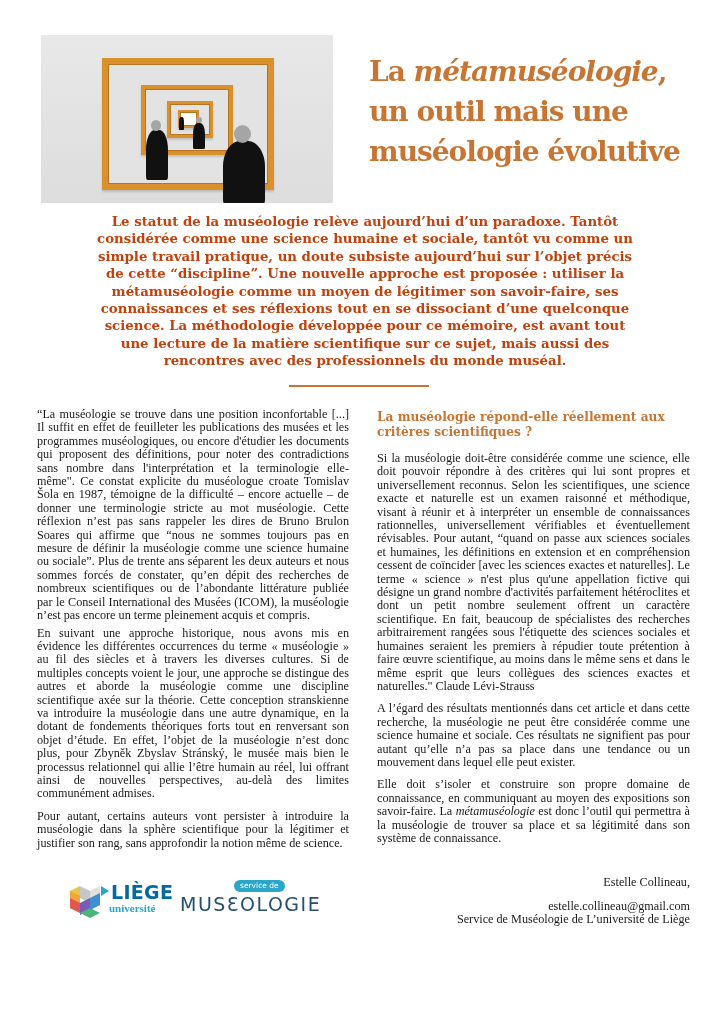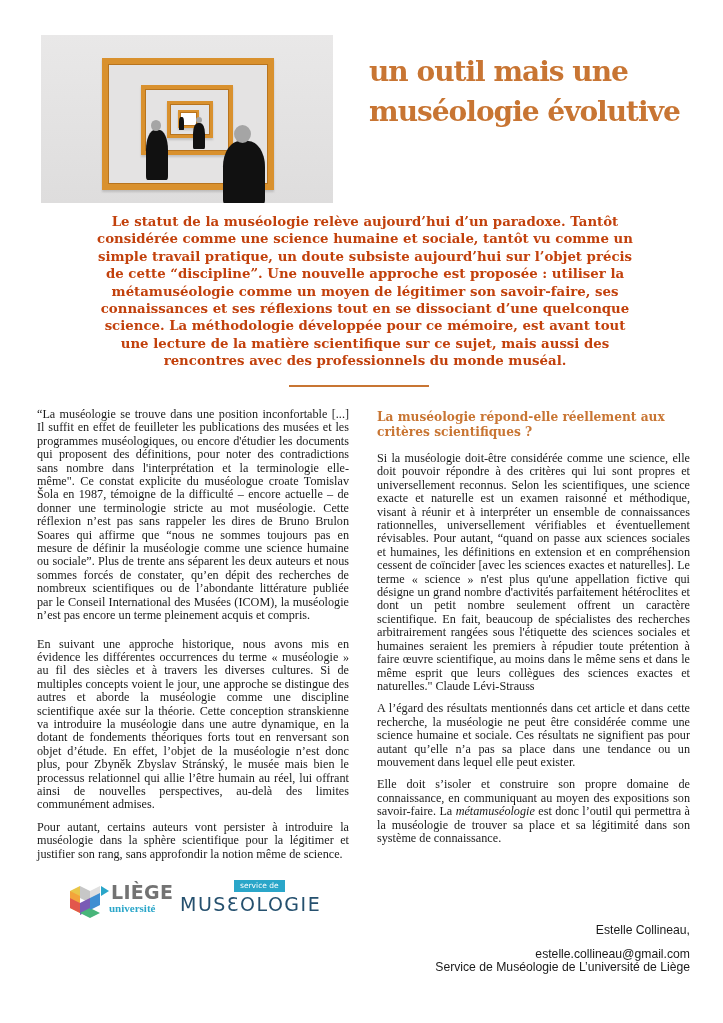--- a/index.html
+++ b/index.html
@@ -18,54 +18,55 @@
   .title em { font-style: italic; }
 
   .abstract { position: absolute; left: 95px; top: 213px; width: 540px; text-align: center; font-family: "DejaVu Serif", "Liberation Serif", serif; font-weight: bold; font-size: 13.3px; line-height: 17.4px; color: #c2410c; }
 
   .divider { position: absolute; left: 289px; top: 385px; width: 140px; height: 2px; background: #c87533; }
 
   .col { position: absolute; font-family: "Liberation Serif", "DejaVu Serif", serif; font-size: 12.2px; line-height: 13.4px; text-align: justify; color: #1a1a1a; }
   .col-left { left: 37px; top: 408px; width: 312px; }
   .col-right { left: 377px; top: 410px; width: 313px; }
   .col p { margin: 0 0 9px 0; }
-  .col p.tight { margin-bottom: 15px; }
+  .col p.tight { margin-bottom: 4px; }
   .subhead { font-family: "DejaVu Serif", "Liberation Serif", serif; font-weight: bold; color: #c87533; font-size: 12.2px; line-height: 15px; margin: 0 0 12px 0; text-align: left; }
 
-  .signature { position: absolute; right: 33px; top: 924px; width: 300px; text-align: right; font-family: Liberation Sans, sans-serif; font-size: 12.2px; line-height: 13.5px; color: #1a1a1a; }
+  .signature { position: absolute; right: 33px; top: 876px; width: 300px; text-align: right; font-family: Liberation Serif, serif; font-size: 12.2px; line-height: 13.5px; color: #1a1a1a; }
   .signature .name { margin-bottom: 10px; }
 
   .logo-liege { position: absolute; left: 68px; top: 880px; width: 98px; height: 40px; }
   .liege-cube { position: absolute; left: 2px; top: 3px; width: 30px; height: 35px; }
-  .liege-word { position: absolute; left: 43px; top: 1px; font-family: "DejaVu Sans", "Liberation Sans", sans-serif; font-weight: bold; font-size: 19px; color: #737373; letter-spacing: 0.3px; }
+  .liege-word { position: absolute; left: 43px; top: 1px; font-family: "DejaVu Sans", "Liberation Sans", sans-serif; font-weight: bold; font-size: 19px; color: #0369a1; letter-spacing: 0.3px; }
   .liege-sub { position: absolute; left: 41px; top: 22px; font-family: Liberation Serif, serif; font-weight: bold; font-size: 11px; color: #2aa6c9; }
   .liege-flag { position: absolute; left: 33px; top: 6px; width: 0; height: 0; border-top: 5px solid transparent; border-bottom: 5px solid transparent; border-left: 8px solid #2aa6c9; }
 
   .logo-museo { position: absolute; left: 178px; top: 880px; width: 125px; height: 38px; }
-  .museo-badge { position: absolute; left: 56px; top: 0px; height: 12px; padding: 0 6px; border-radius: 0; background: #2aa6c9; color: #fff; font-family: "DejaVu Sans", "Liberation Sans", sans-serif; font-size: 7.5px; line-height: 12px; }
+  .museo-badge { position: absolute; left: 56px; top: 0px; height: 12px; padding: 0 6px; border-radius: 6px; background: #2aa6c9; color: #fff; font-family: "DejaVu Sans", "Liberation Sans", sans-serif; font-size: 7.5px; line-height: 12px; }
   .museo-word { position: absolute; left: 2px; top: 13px; font-family: "DejaVu Sans", "Liberation Sans", sans-serif; font-size: 19px; color: #25506e; letter-spacing: 1.5px; }
 </style>
 </head>
 <body>
 
 <div class="hero-img">
   <div class="frame f1"></div>
   <div class="frame f2"></div>
   <div class="frame f3"></div>
   <div class="frame f4"></div>
   <div class="person" style="left:105px;top:95px;width:22px;height:50px;"></div>
   <div class="head" style="left:110px;top:85px;width:10px;height:11px;"></div>
   <div class="person" style="left:152px;top:88px;width:12px;height:26px;"></div>
   <div class="head" style="left:155px;top:82px;width:6px;height:6px;"></div>
   <div class="person" style="left:138px;top:82px;width:5px;height:13px;"></div>
   <div class="person" style="left:182px;top:106px;width:42px;height:64px;"></div>
   <div class="head" style="left:193px;top:90px;width:17px;height:18px;"></div>
 </div>
 
 <div class="title">
+  <div><span>La </span><em>métamuséologie</em><span>,</span></div>
   <div>un outil mais une</div>
   <div>muséologie évolutive</div>
 </div>
 
 <div class="abstract">Le statut de la muséologie relève aujourd’hui d’un paradoxe. Tantôt considérée comme une science humaine et sociale, tantôt vu comme un simple travail pratique, un doute subsiste aujourd’hui sur l’objet précis de cette “discipline”. Une nouvelle approche est proposée : utiliser la métamuséologie comme un moyen de légitimer son savoir-faire, ses connaissances et ses réflexions tout en se dissociant d’une quelconque science. La méthodologie développée pour ce mémoire, est avant tout une lecture de la matière scientifique sur ce sujet, mais aussi des rencontres avec des professionnels du monde muséal.</div>
 
 <div class="divider"></div>
 
 <div class="col col-left">
   <p class="tight">“La muséologie se trouve dans une position inconfortable [...] Il suffit en effet de feuilleter les publications des musées et les programmes muséologiques, ou encore d'étudier les documents qui proposent des définitions, pour noter des contradictions sans nombre dans l'interprétation et la terminologie elle-même". Ce constat explicite du muséologue croate Tomislav Šola en 1987, témoigne de la difficulté – encore actuelle – de donner une terminologie stricte au mot muséologie. Cette réflexion n’est pas sans rappeler les dires de Bruno Brulon Soares qui affirme que “nous ne sommes toujours pas en mesure de définir la muséologie comme une science humaine ou sociale”. Plus de trente ans séparent les deux auteurs et nous sommes forcés de constater, qu’en dépit des recherches de nombreux scientifiques ou de l’abondante littérature publiée par le Conseil International des Musées (ICOM), la muséologie n’est pas encore un terme pleinement acquis et compris.</p>

